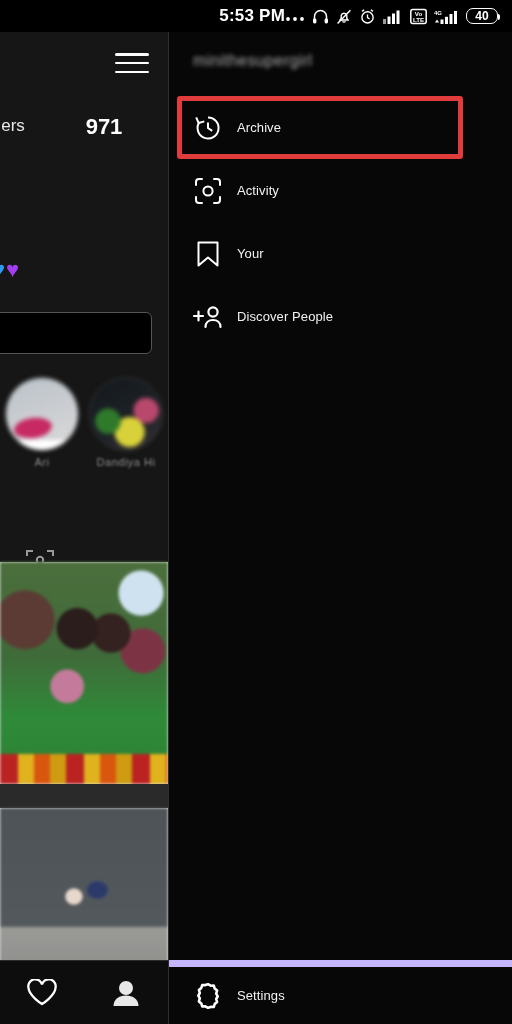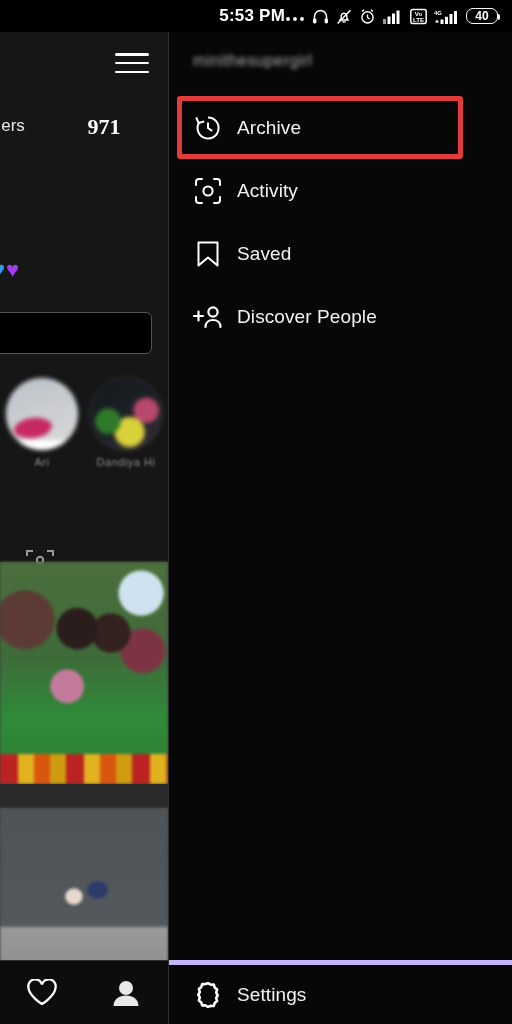--- a/index.html
+++ b/index.html
@@ -23,36 +23,36 @@
   .batt {
     border:1.6px solid #fff; border-radius:7px; width:32px; height:16px;
     display:flex; align-items:center; justify-content:center;
     font-size:12px; font-weight:bold; color:#fff; position:relative;
   }
   .batt:after{ content:""; position:absolute; right:-3px; top:5px; width:2px;height:6px;background:#fff;border-radius:0 2px 2px 0;}
 
   
   #profile {
     position:absolute; top:32px; left:0; width:168px; height:992px;
-    background:#404040; overflow:hidden;
+    background:#e5e5e5; overflow:hidden;
   }
   #profile-top { position:relative; height:530px; background:#161616; }
   #hamburger {
     position:absolute; top:18px; left:115px; width:34px; height:26px;
     display:flex; flex-direction:column; justify-content:space-between; padding:3px 0;
   }
   #hamburger span { display:block; height:2.5px; background:#fff; border-radius:2px; }
 
   #stats {
     position:absolute; top:80px; left:0; width:168px;
     display:flex; align-items:flex-start;
   }
   .stat-col { text-align:center; }
   .stat-col.clipped { width:48px; overflow:hidden; }
-  .stat-col.full { width:112px;font-family:Liberation Serif, serif; }
+  .stat-col.full { width:112px; }
   .stat-num { color:#fff; font-size:22px; font-weight:bold; line-height:30px; }
   .stat-lbl { color:#e8e8e8; font-size:17px; line-height:28px; }
   .stat-lbl.cut { margin-left:-22px; }
 
   #bio { position:absolute; top:225px; left:-8px; font-size:22px; letter-spacing:1px; }
   #bio .h1 { color:#2d9bf0; }
   #bio .h2 { color:#a13ef0; }
 
   #editbtn {
     position:absolute; top:280px; left:-12px; width:164px; height:42px;
@@ -121,30 +121,30 @@
     position:absolute; top:20px; left:24px;
     color:#a9a9a9; font-size:16px; letter-spacing:.4px;
     filter:blur(1.9px);
   }
   #menu { position:absolute; top:64px; left:0; width:344px; }
   .mrow {
     height:63px; display:flex; align-items:center; padding-left:22px;
     position:relative;
   }
   .mico { width:34px; height:34px; display:flex; align-items:center; justify-content:center; flex:0 0 34px; }
-  .mlbl { color:#f2f2f2; font-size:19px; margin-left:12px; letter-spacing:.1px; }
+  .mlbl { color:#f2f2f2; font-size:13px; margin-left:12px; letter-spacing:.1px; }
 
   #hl-box {
     position:absolute; top:64px; left:8px; width:286px; height:63px;
     border:5px solid #e03c3c; border-radius:3px; pointer-events:none;
   }
 
   #settings-row {
     position:absolute; bottom:0; left:0; width:344px; height:64px;
-    border-top:5px solid #c4b5fd;
+    border-top:7px solid #c4b5fd;
     display:flex; align-items:center; padding-left:22px;
   }
 </style>
 </head>
 <body>
 
 <div id="screen">
 
   <div id="statusbar">
     <div id="clock">5:53 PM</div>
@@ -322,21 +322,21 @@
         </span>
         <span class="mlbl">Activity</span>
       </div>
 
       <div class="mrow">
         <span class="mico">
           <svg width="30" height="30" viewBox="0 0 30 30">
             <path d="M5.5 3.5h19v23l-9.5-8-9.5 8z" fill="none" stroke="#fff" stroke-width="2" stroke-linejoin="round"></path>
           </svg>
         </span>
-        <span class="mlbl">Saved</span>
+        <span class="mlbl">Your</span>
       </div>
 
 
       <div class="mrow">
         <span class="mico">
           <svg width="32" height="30" viewBox="0 0 32 30">
             <path d="M2 14h9M6.5 9.5v9" stroke="#fff" stroke-width="2.2" stroke-linecap="round"></path>
             <circle cx="21" cy="10" r="4.6" fill="none" stroke="#fff" stroke-width="2.2"></circle>
             <path d="M13.5 25c0-4.4 3.4-7 7.5-7s7.5 2.6 7.5 7" fill="none" stroke="#fff" stroke-width="2.2" stroke-linecap="round"></path>
           </svg>

